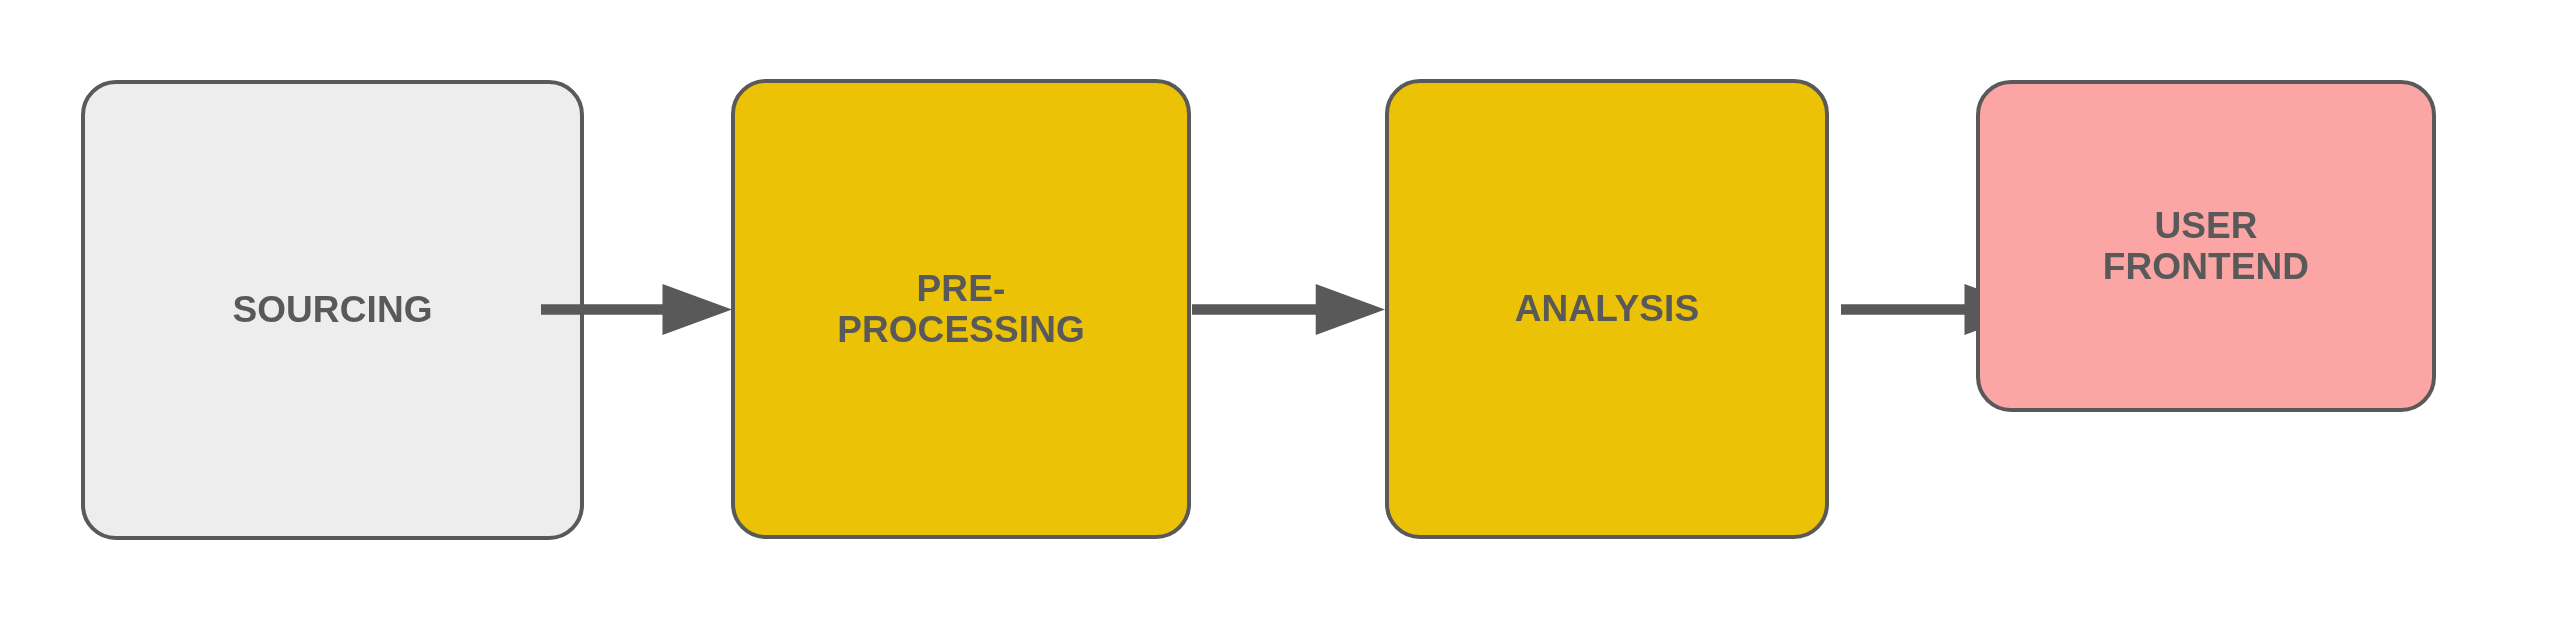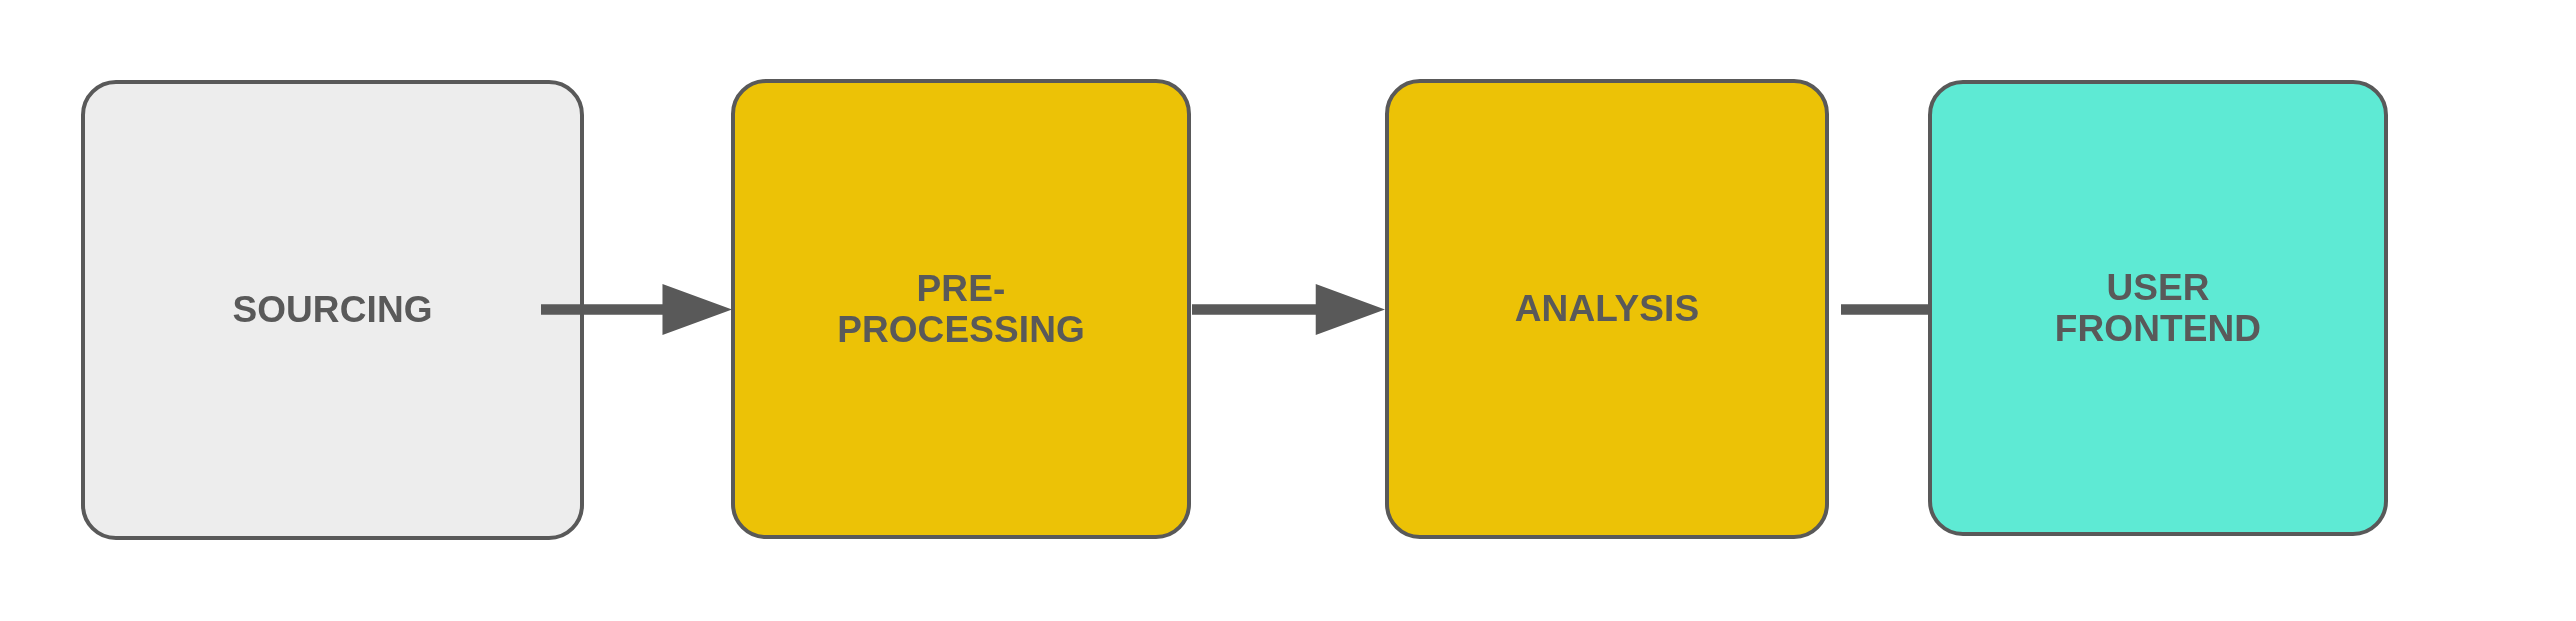--- a/index.html
+++ b/index.html
@@ -79,19 +79,19 @@
   <div class="flow-node" id="node-2" style="left: 1385px; top: 79px; width: 444px; height: 460px; background: rgb(236, 194, 6); border-color: rgb(89, 89, 89);">
     <span class="node-label" style="color: rgb(89, 89, 89);">ANALYSIS</span>
   </div>
 
   <div class="flow-arrow" id="arrow-2" style="left: 1841px; top: 284px; width: 193px; height: 51px;">
     <svg viewBox="0 0 286 76" preserveAspectRatio="none">
       <polygon points="0,30 183,30 183,0 286,38 183,76 183,46 0,46" fill="#595959"></polygon>
     </svg>
   </div>
 
-  <div class="flow-node" id="node-3" style="left: 1928px; top: 80px; width: 460px; height: 456px; background: #5eead4; border-color: rgb(89, 89, 89);">
+  <div class="flow-node" id="node-3" style="left: 1976px; top: 80px; width: 460px; height: 332px; background: #fca5a5; border-color: rgb(89, 89, 89);">
     <span class="node-label" style="color: rgb(89, 89, 89);">USER
 FRONTEND</span>
   </div>
 
 </div>
 
 
 </body></html>

